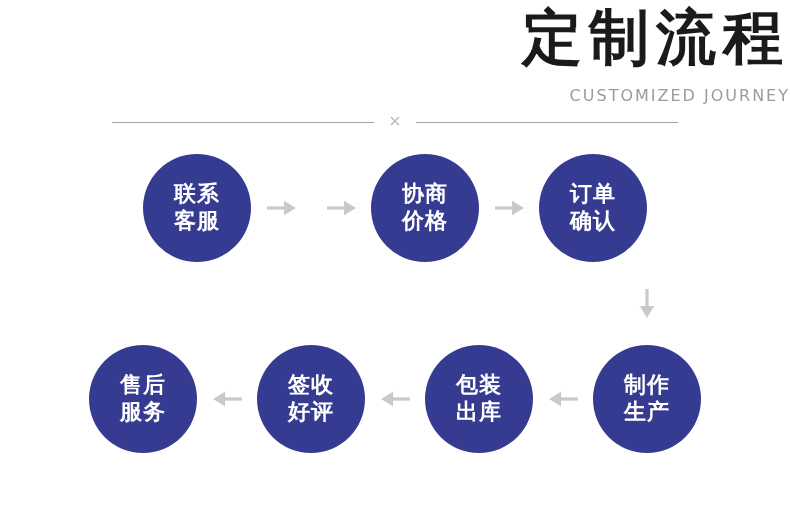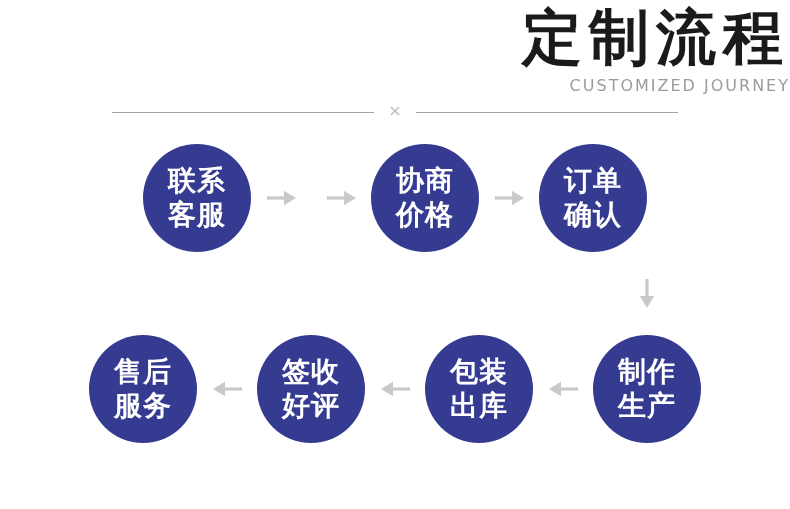--- a/index.html
+++ b/index.html
@@ -20,21 +20,21 @@
   
   .header{padding-top:4px;text-align:right;}
   .title{
     color:var(--title);
     font-size:60px;
     font-weight:bold;
     letter-spacing:7px;
     line-height:1.1;
   }
   .subtitle{
-    margin-top:6px;
+    margin-top:16px;
     color:var(--subtitle);
     font-size:16px;
     letter-spacing:2px;
     line-height:1.2;
     padding-left:44px;
   }
   .divider{
     width:566px;
     margin:9px auto 0 auto;
     display:flex;
@@ -60,21 +60,21 @@
   .step-circle{
     width:108px;height:108px;
     border-radius:50%;
     background:var(--circle);
     color:#ffffff;
     display:flex;
     flex-direction:column;
     align-items:center;
     justify-content:center;
     text-align:center;
-    font-size:28px;
+    font-size:22px;
     font-weight:bold;
     line-height:1.22;
     letter-spacing:1px;
   }
   .gap-cell{
     width:60px;
     display:flex;
     align-items:center;
     justify-content:center;
     color:var(--arrow);

